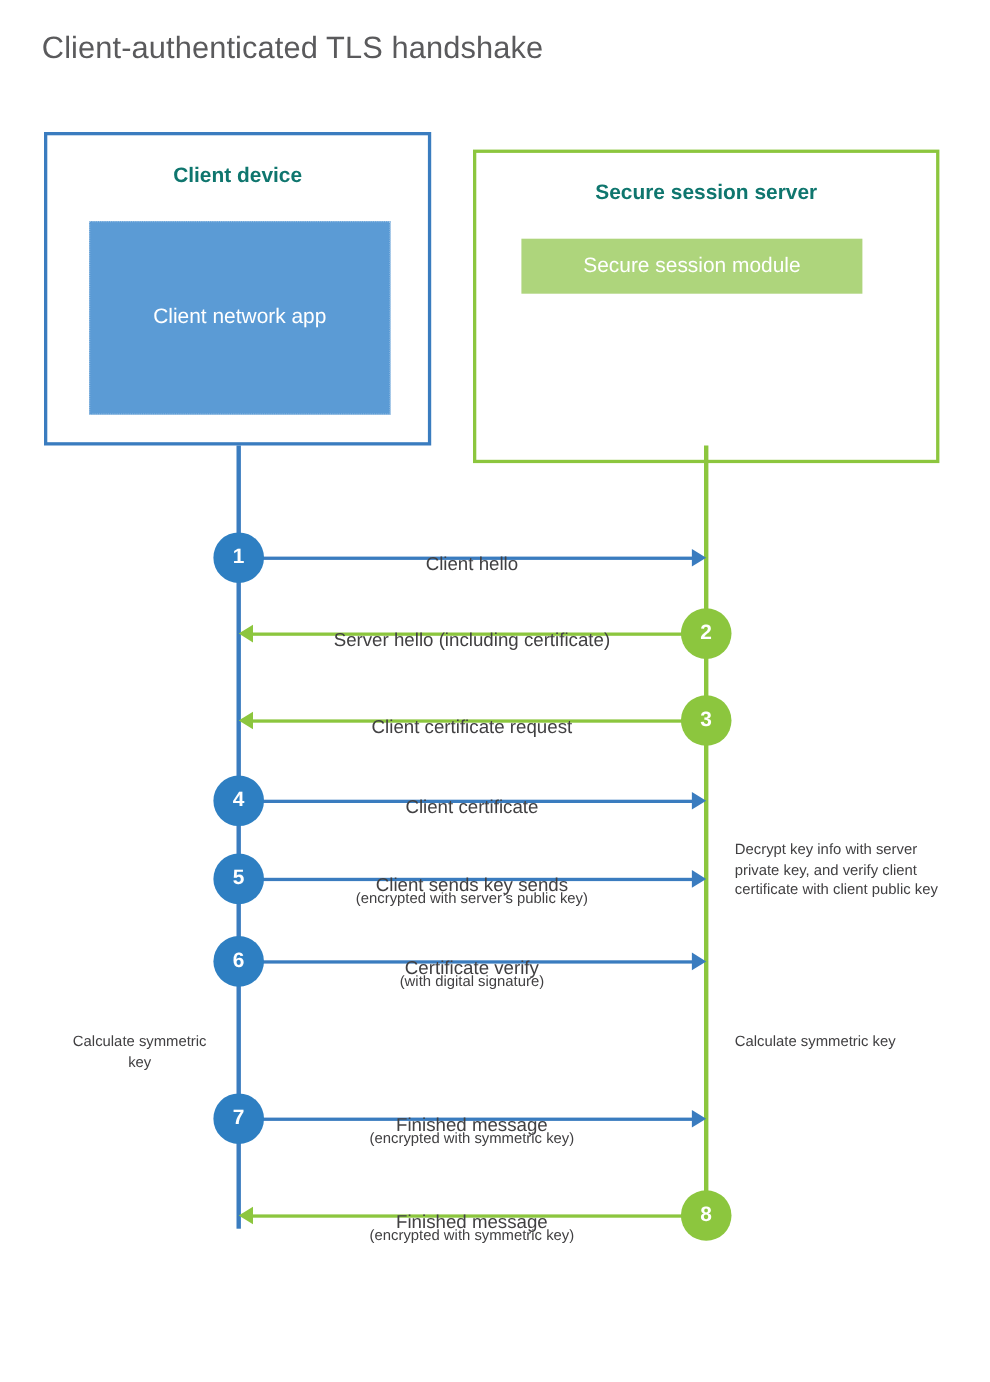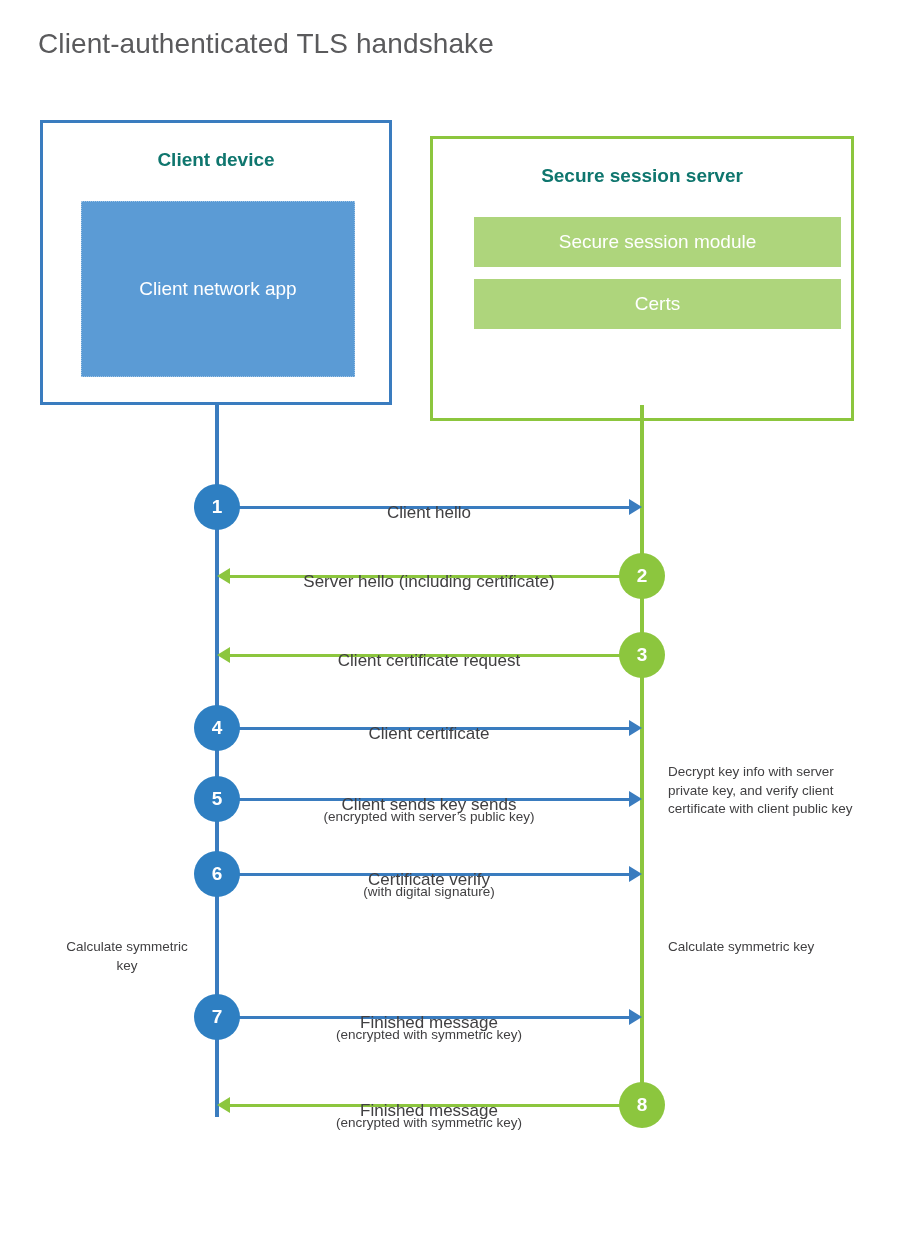--- a/index.html
+++ b/index.html
@@ -76,21 +76,21 @@
     justify-content: center;
     text-align: center;
     color: #ffffff;
     font-size: 19px;
     line-height: 1.35;
     padding: 0 14px;
   }
   .server-module {
     position: absolute;
     left: 41px;
-    width: 367px;
+    width: 310px;
     height: 50px;
     background: #aed57c;
     color: #ffffff;
     font-size: 19px;
     display: flex;
     align-items: center;
     justify-content: center;
     text-align: center;
   }
   .server-module.m0 { top: 78px; }
@@ -211,21 +211,20 @@
   <div class="page-title">Client-authenticated TLS handshake</div>
 
   <div class="party-box client">
     <div class="party-title">Client device</div>
     <div class="client-app-box">Client network app</div>
   </div>
 
   <div class="party-box server">
     <div class="party-title">Secure session server</div>
     <div class="server-module m0">Secure session module</div>
-    <div class="server-module m1">Certs</div>
   </div>
 
   <div class="lifeline client-line"></div>
   <div class="lifeline server-line"></div>
 
   <div class="msg" style="top:507px">
     <div class="arrow-line blue" style="left:217px; width:415px"></div>
     <div class="arrow-head right blue"></div>
     <div class="msg-label">Client hello</div>
     <div class="step-circle blue" style="left:194px; top:-23px">1</div>

